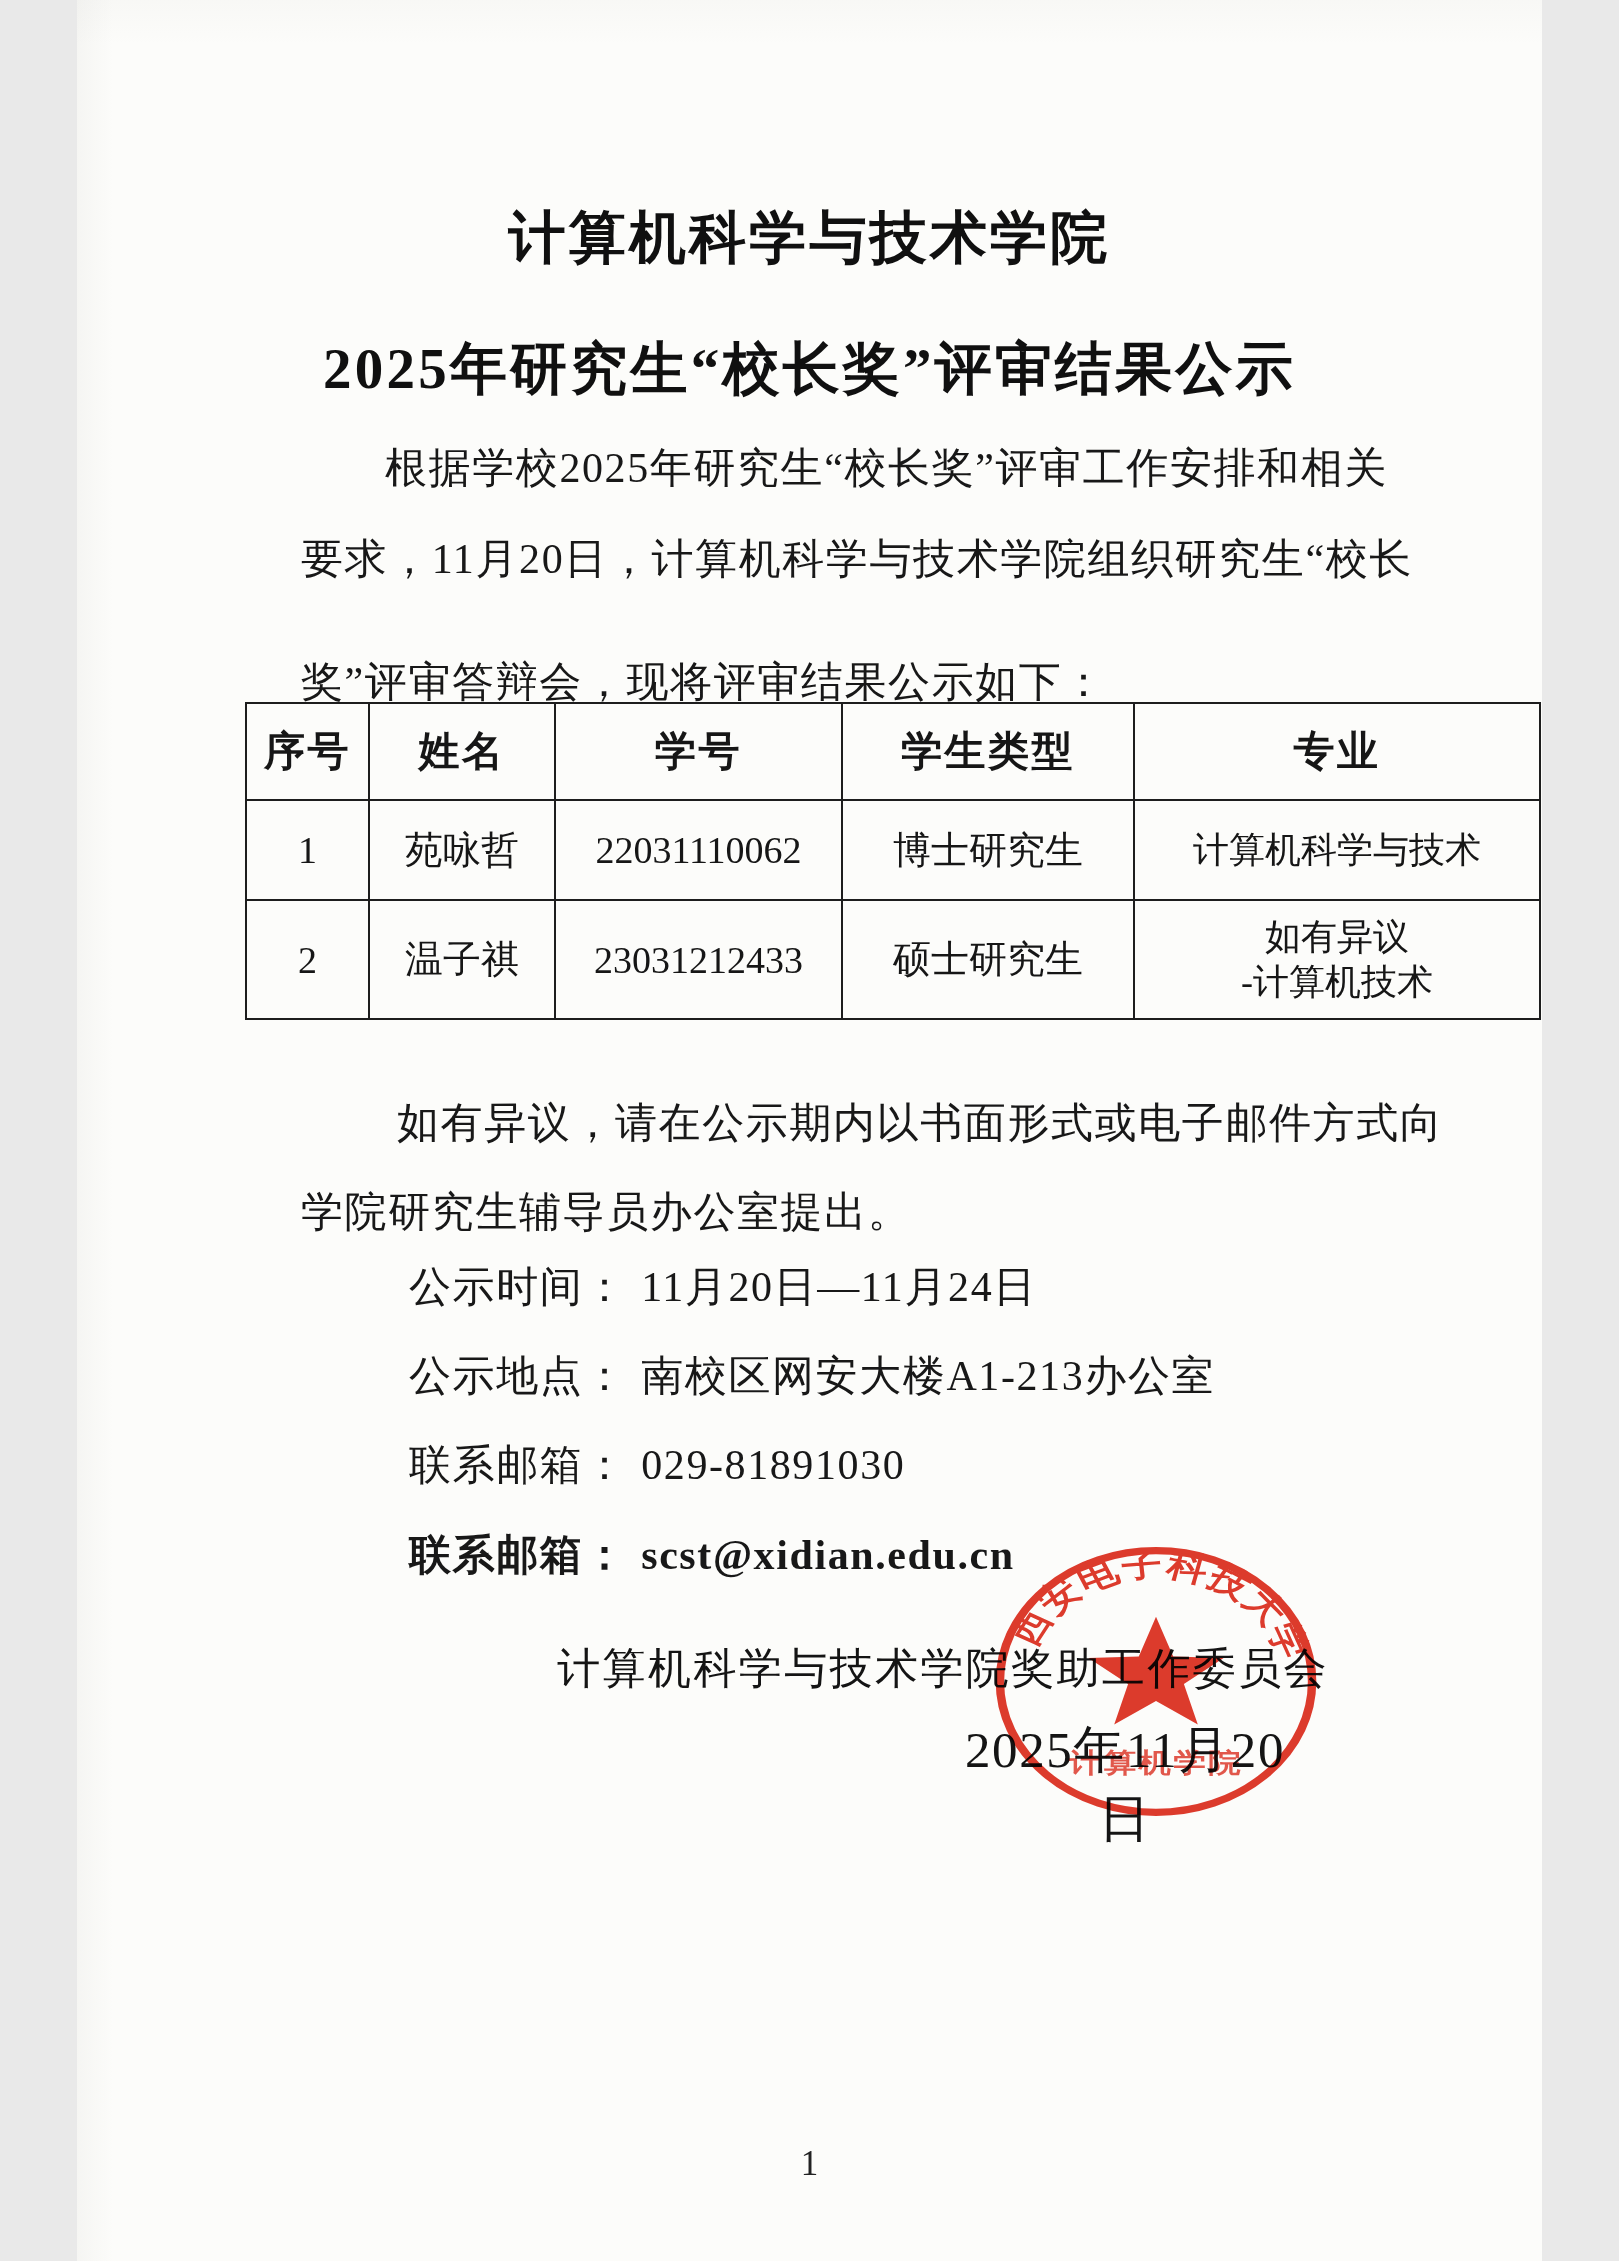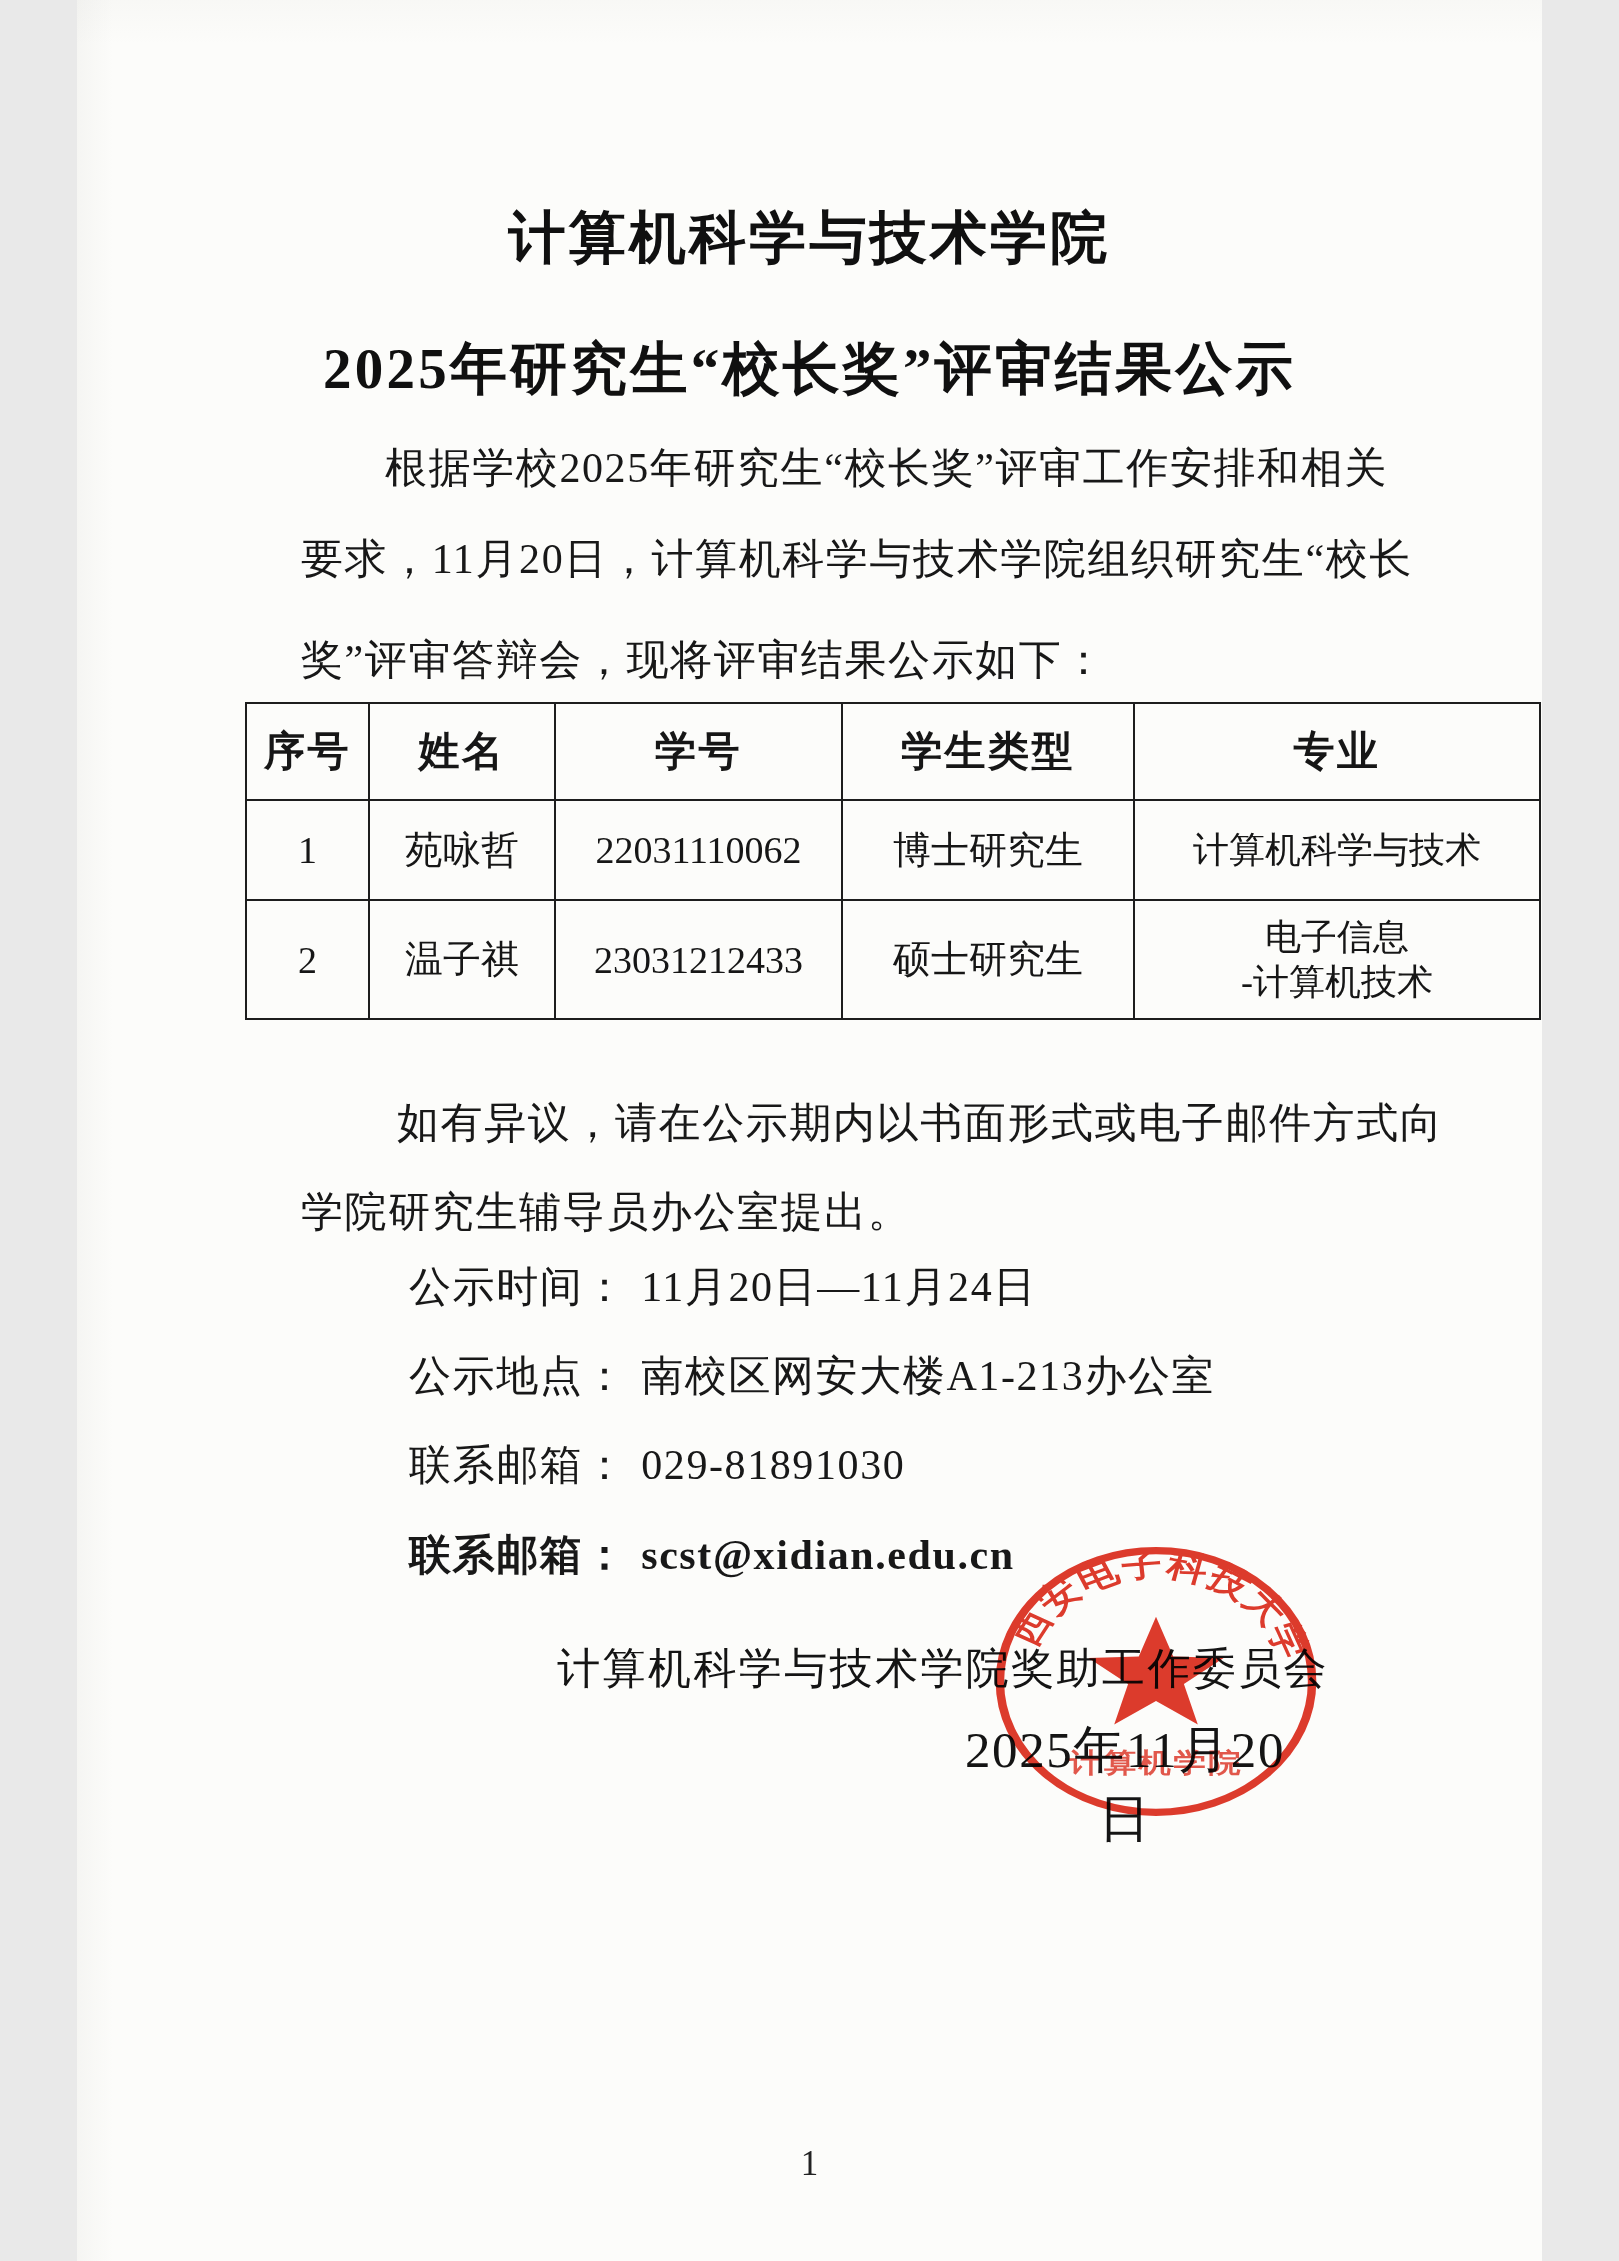--- a/index.html
+++ b/index.html
@@ -87,21 +87,21 @@
 </head>
 <body>
 
 <div class="page">
 
   <div class="abs title-line" style="top:207px;">计算机科学与技术学院</div>
   <div class="abs title-line" style="top:302px;margin-top:36px;">2025年研究生“校长奖”评审结果公示</div>
 
   <div class="abs body-line" style="top:444px;left:308px;">根据学校2025年研究生“校长奖”评审工作安排和相关</div>
   <div class="abs body-line" style="top:535px;left:224px;">要求，11月20日，计算机科学与技术学院组织研究生“校长</div>
-  <div class="abs body-line" style="top:636px;left:224px;">奖”评审答辩会，现将评审结果公示如下：</div>
+  <div class="abs body-line" style="top:658px;left:224px;">奖”评审答辩会，现将评审结果公示如下：</div>
 
   <table class="results abs" style="top:702px;left:168px;width:1293px;">
     <colgroup>
       <col style="width:123px;">
       <col style="width:186px;">
       <col style="width:287px;">
       <col style="width:292px;">
       <col style="width:406px;">
     </colgroup>
     <tbody>
@@ -117,21 +117,21 @@
       <td>苑咏哲</td>
       <td>22031110062</td>
       <td>博士研究生</td>
       <td class="major-cell">计算机科学与技术</td>
     </tr>
     <tr style="height:119px;">
       <td>2</td>
       <td>温子祺</td>
       <td>23031212433</td>
       <td>硕士研究生</td>
-      <td class="major-cell">电子信息
+      <td class="major-cell">如有异议
 -计算机技术</td>
     </tr>
   </tbody>
     </table>
 
   <div class="abs body-line" style="top:1099px;left:320px;">如有异议，请在公示期内以书面形式或电子邮件方式向</div>
   <div class="abs body-line" style="top:1188px;left:224px;">学院研究生辅导员办公室提出。</div>
 
   <div class="abs detail-line" style="top:1259px;left:332px;">
     <span>公示时间：</span><span class="val">11月20日—11月24日</span>

